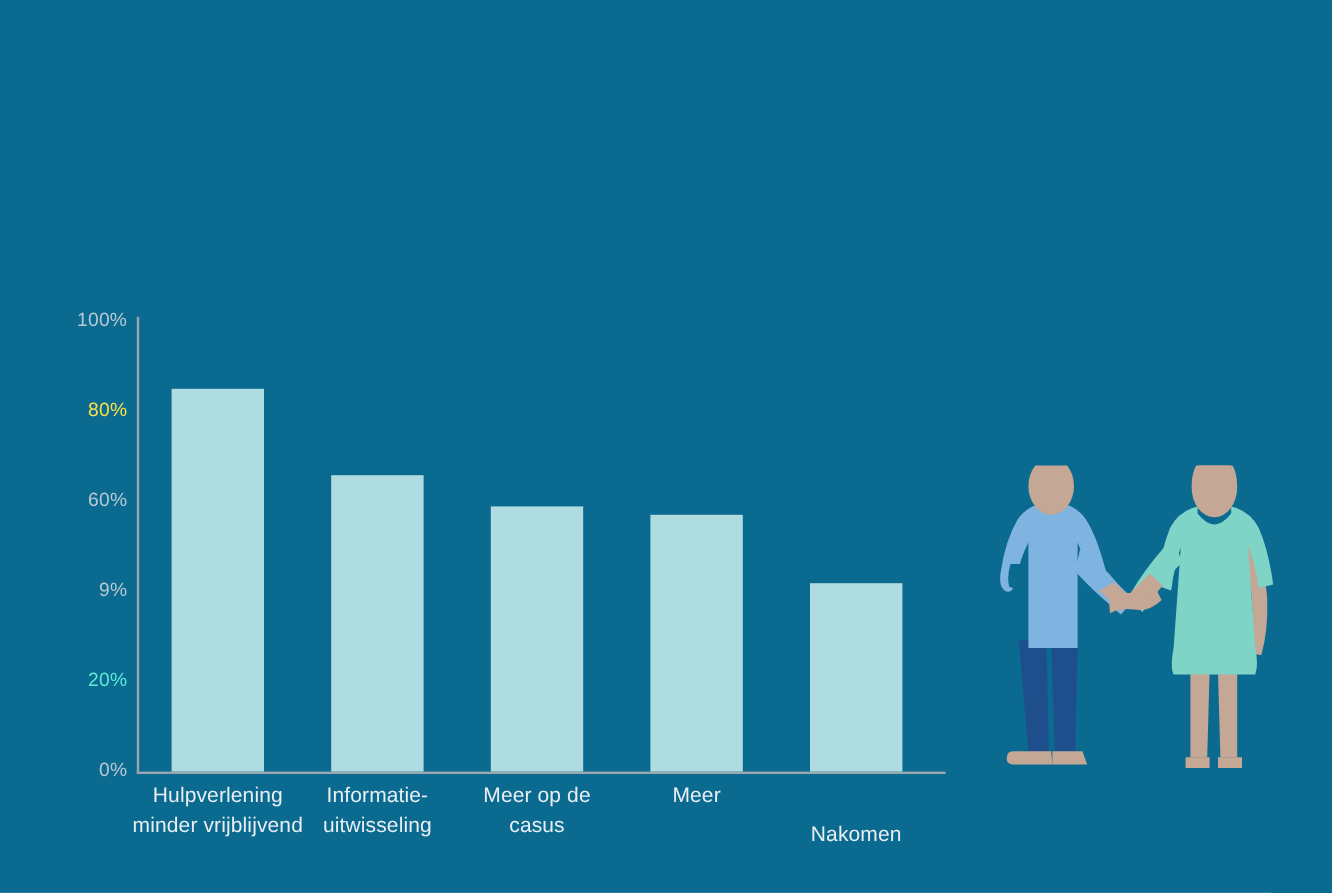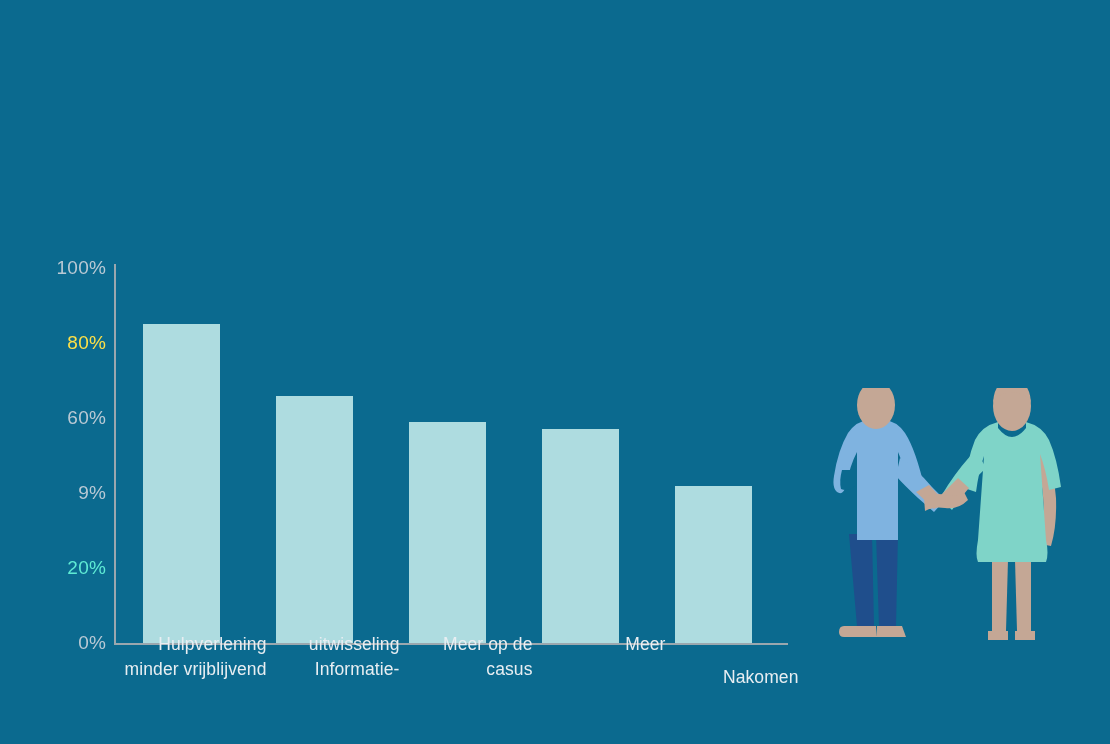--- a/index.html
+++ b/index.html
@@ -27,21 +27,21 @@
     width: 800px;
     height: 744px;
   }
 
   .y-tick {
     position: absolute;
     right: 0;
     width: 62px;
     text-align: right;
     color: #B9C9D4;
-    font-size: 19px;
+    font-size: 16px;
     line-height: 19px;
     letter-spacing: 0.2px;
     white-space: nowrap;
   }
   .y-tick-wrap {
     position: absolute;
     left: 44px;
     top: 268px;
     width: 62px;
     height: 375px;
@@ -73,22 +73,22 @@
   }
 
   .bar {
     position: absolute;
     bottom: 0;
     background: #AEDCE0;
   }
 
   .cat-label {
     position: absolute;
-    top: 632px;
-    text-align: right;
+    top: 650px;
+    text-align: center;
     color: #E8EEF2;
     font-size: 17.5px;
     line-height: 25px;
     letter-spacing: 0.1px;
   }
 
   
   #illustration {
     position: absolute;
     left: 812px;
@@ -123,22 +123,22 @@
         <div class="bar" title="Meer begeleidingsuren: 57%" style="left: 426px; width: 77px; height: 213.75px; background: rgb(174, 220, 224);"></div>
         <div class="bar" title="Nakomen van afspraken: 42%" style="left: 559px; width: 77px; height: 157.5px; background: rgb(174, 220, 224);"></div>
       </div>
 
     <div id="cat-labels">
         <div class="cat-label" style="left: 96.5px; width: 170px; color: rgb(232, 238, 242);">
           <div>Hulpverlening</div>
           <div>minder vrijblijvend</div>
         </div>
         <div class="cat-label" style="left: 229.5px; width: 170px; color: rgb(232, 238, 242);">
+          <div>Informatie-</div>
           <div>uitwisseling</div>
-          <div>Informatie-</div>
         </div>
         <div class="cat-label" style="left: 362.5px; width: 170px; color: rgb(232, 238, 242);">
           <div>Meer op de</div>
           <div>casus</div>
         </div>
         <div class="cat-label" style="left: 495.5px; width: 170px; color: rgb(232, 238, 242);">
           <div>Meer</div>
         </div>
         <div class="cat-label" style="left: 628.5px; width: 170px; color: rgb(232, 238, 242); margin-top: 33px;">
           <div>Nakomen</div>

